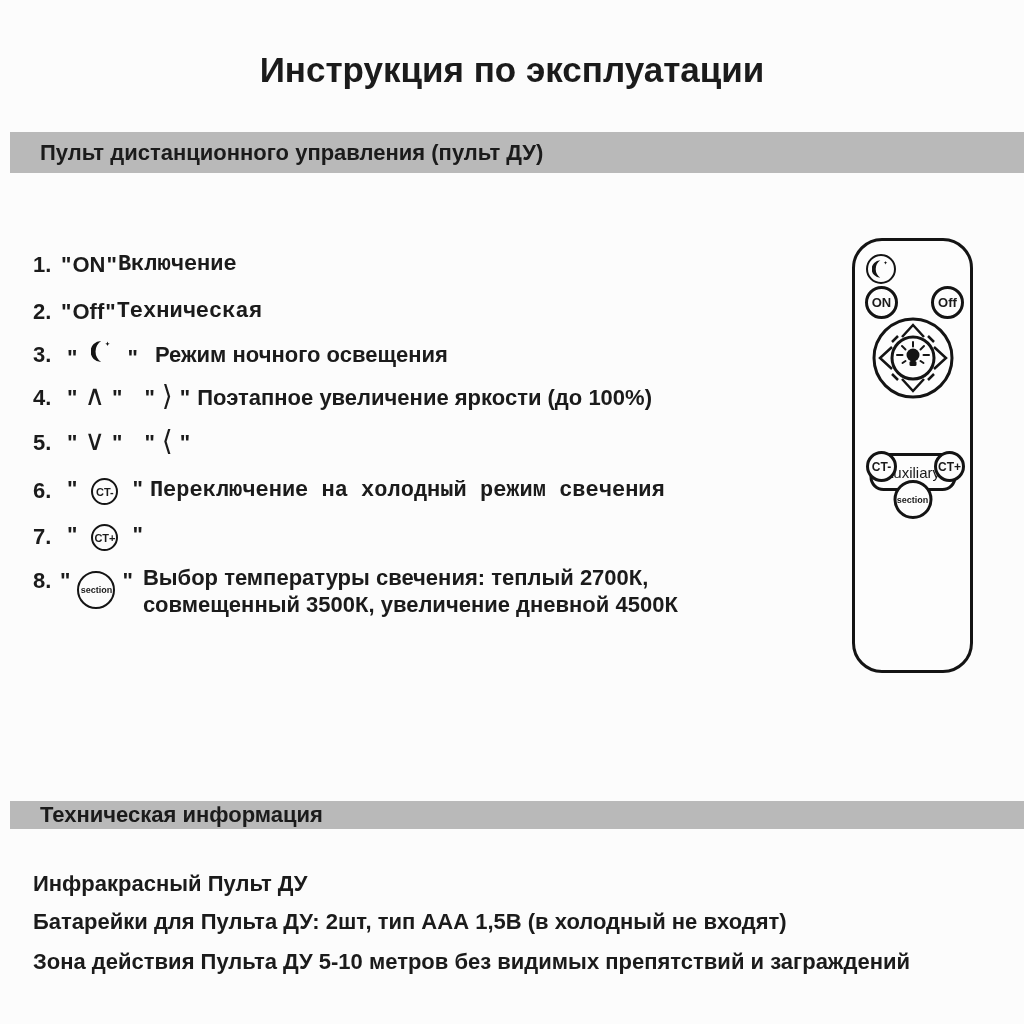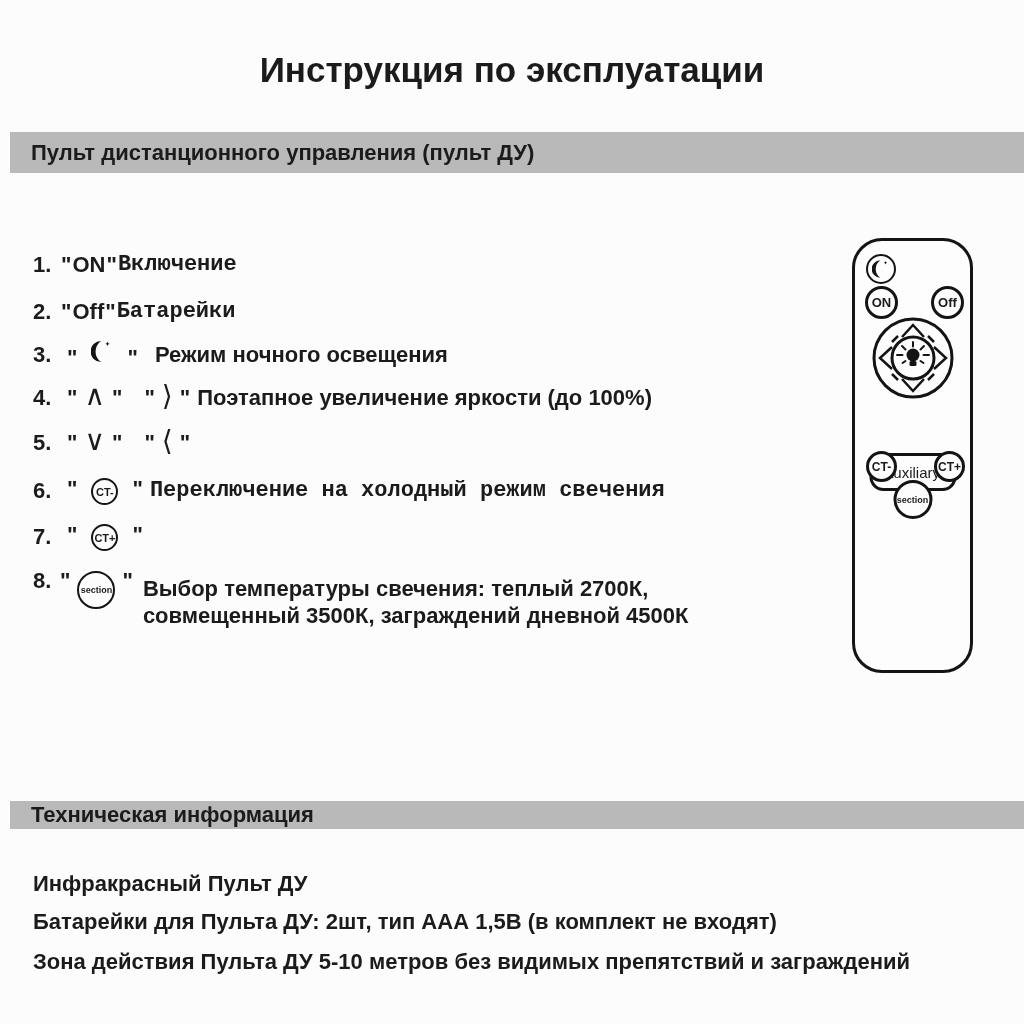--- a/index.html
+++ b/index.html
@@ -14,21 +14,21 @@
   }
   .title {
     position:absolute; top:50px; left:0; width:1024px;
     text-align:center; font-size:35px; font-weight:700; margin:0;
     letter-spacing:0px;
   }
   .bar {
     position:absolute; left:10px; width:1014px; height:41px;
     background:#b9b9b9;
     display:flex; align-items:center;
-    padding-left:21px; box-sizing:border-box;
+    padding-left:30px; box-sizing:border-box;
     font-size:22px; font-weight:700;
   }
   .bar1 { top:132px; }
   .bar2 { top:801px; height:28px; }
 
   
   .item {
     position:absolute; left:33px;
     height:45px;
     display:flex; align-items:center;
@@ -52,21 +52,21 @@
   .badge {
     display:inline-flex; align-items:center; justify-content:center;
     border:2.5px solid #141414; border-radius:50%;
     box-sizing:border-box; background:#fcfcfc;
     font-weight:700; letter-spacing:0;
   }
   .badge.ct { width:27px; height:27px; font-size:11px; margin:0 7px; }
   .badge.sec { width:38px; height:38px; font-size:9px; margin:0 7px; }
   .i8 .num, .i8 .q8 { line-height:45px; }
   .i8 .badge.sec { margin-top:13px; }
-  .i8 .desc2 { margin-top:17px; white-space:normal; }
+  .i8 .desc2 { margin-top:6px; white-space:normal; }
   .i8 .desc2 div { line-height:27px; }
   .moon-glyph { margin:0 7px; display:inline-block; }
 
   
   .remote {
     position:absolute; left:852px; top:238px;
     width:121px; height:435px;
     border:3px solid #141414; border-radius:30px;
     background:#fdfdfd; box-sizing:border-box;
   }
@@ -123,21 +123,21 @@
 
   <div class="item i1">
     <span class="num">1.</span>
     <span class="kq"><span class="q">"</span><span>ON</span><span class="q">"</span></span>
     <span class="desc ml12">Включение</span>
   </div>
 
   <div class="item i2">
     <span class="num">2.</span>
     <span class="kq"><span class="q">"</span><span>Off</span><span class="q">"</span></span>
-    <span class="desc ml12">Батарейки</span>
+    <span class="desc ml12">Техническая</span>
   </div>
 
   <div class="item i3">
     <span class="num">3.</span>
     <span class="sp"><span class="q">"</span><svg class="moon-glyph" width="22" height="27">
           <use href="#moon" width="22" height="27"></use>
         </svg><span class="q">"</span></span>
     <span class="desc ml10">Режим ночного освещения</span>
   </div>
 
@@ -165,21 +165,21 @@
     <span class="sp"><span class="q">"</span><span class="badge ct">CT+</span><span class="q">"</span></span>
   </div>
 
   <div class="item i8">
     <span class="num q8">8.</span>
     <span class="q q8">"</span>
     <span class="badge sec">section</span>
     <span class="q q8">"</span>
     <span class="desc desc2 ml10">
       <div>Выбор температуры свечения: теплый 2700К,</div>
-      <div>совмещенный 3500К, заграждений дневной 4500К</div>
+      <div>совмещенный 3500К, увеличение дневной 4500К</div>
     </span>
   </div>
 
   <div class="remote">
     <div class="rbtn night">
       <svg width="18" height="20">
           <use href="#moon" width="18" height="20"></use>
         </svg>
     </div>
     <div class="rbtn on">ON</div>
@@ -219,16 +219,16 @@
     <div class="rbtn ctm">CT-</div>
     <div class="rbtn ctp">CT+</div>
     <div class="rbtn sect">section</div>
   </div>
 
   <div class="bar bar2">
     <span>Техническая информация</span>
   </div>
 
   <div class="tline t1">Инфракрасный Пульт ДУ</div>
-  <div class="tline t2">Батарейки для Пульта ДУ: 2шт, тип ААА 1,5В (в комплект не входят)</div>
+  <div class="tline t2">Батарейки для Пульта ДУ: 2шт, тип ААА 1,5В (в холодный не входят)</div>
   <div class="tline t3">Зона действия Пульта ДУ 5-10 метров без видимых препятствий и заграждений</div>
 
 </div>
 
 </body></html>

